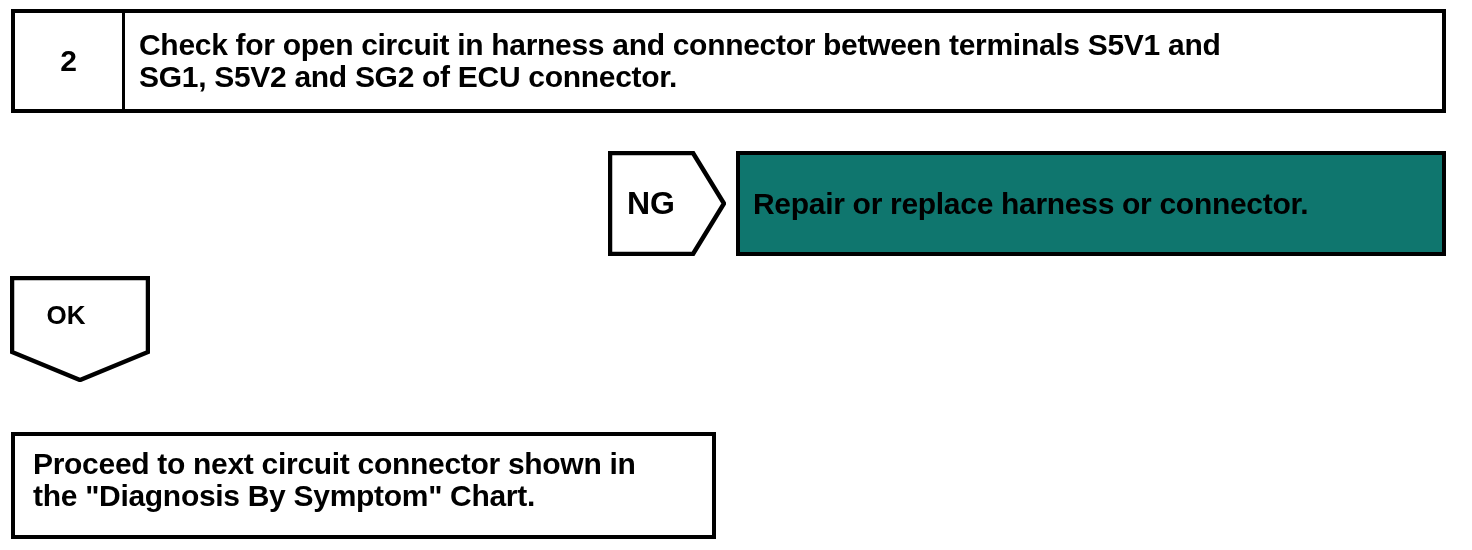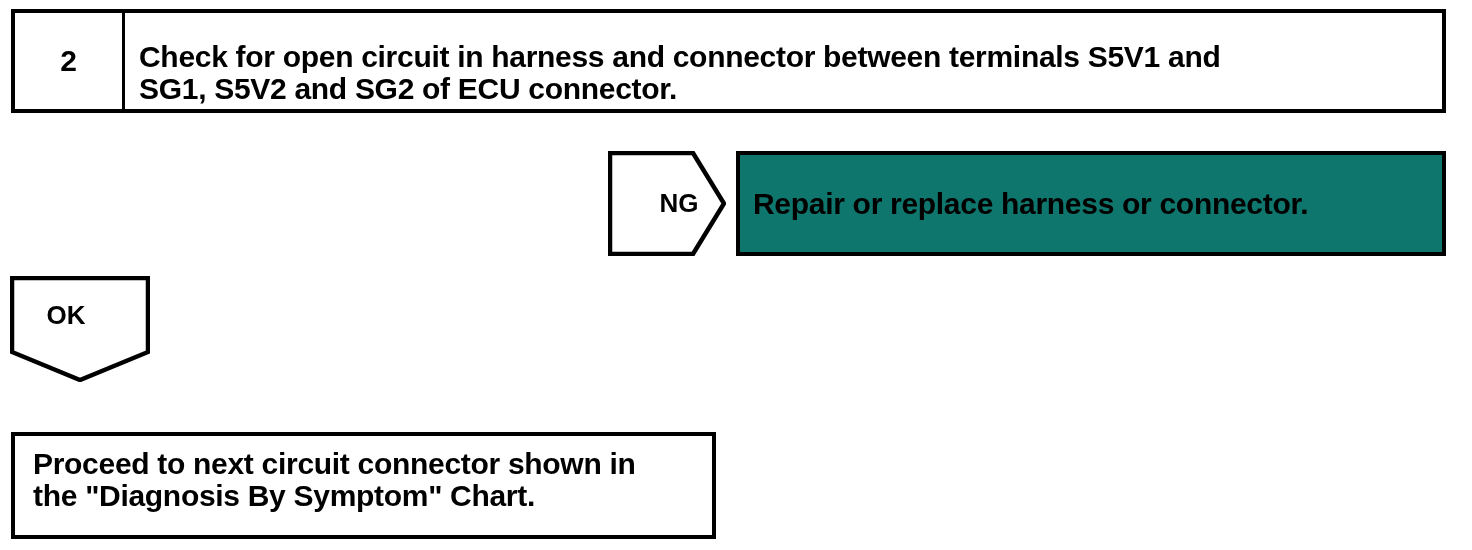--- a/index.html
+++ b/index.html
@@ -44,22 +44,22 @@
   }
   .step-number {
     font-size: 30px;
     font-weight: bold;
     line-height: 1;
     letter-spacing: 0px;
   }
   .step-text-cell {
     flex: 1 1 auto;
     display: flex;
-    align-items: center;
-    padding: 23px 0 0 14px;
+    align-items: flex-start;
+    padding: 16px 0 0 14px;
     box-sizing: border-box;
   }
   .step-text {
     font-size: 30px;
     font-weight: bold;
     line-height: 1.05;
     letter-spacing: -0.3px;
     white-space: pre-line;
   }
 
@@ -78,25 +78,24 @@
   }
   .ng-label {
     position: absolute;
     left: 608px;
     top: 151px;
     width: 86px;
     height: 105px;
     display: flex;
     align-items: center;
     justify-content: center;
-    font-size: 26px;
+    font-size: 32px;
     font-weight: bold;
     letter-spacing: 0px;
     pointer-events: none;
-    padding-left: 28px;
   }
 
   .ng-result-box {
     position: absolute;
     left: 736px;
     top: 151px;
     width: 710px;
     height: 105px;
     border: 4px solid #000000;
     box-sizing: border-box;

